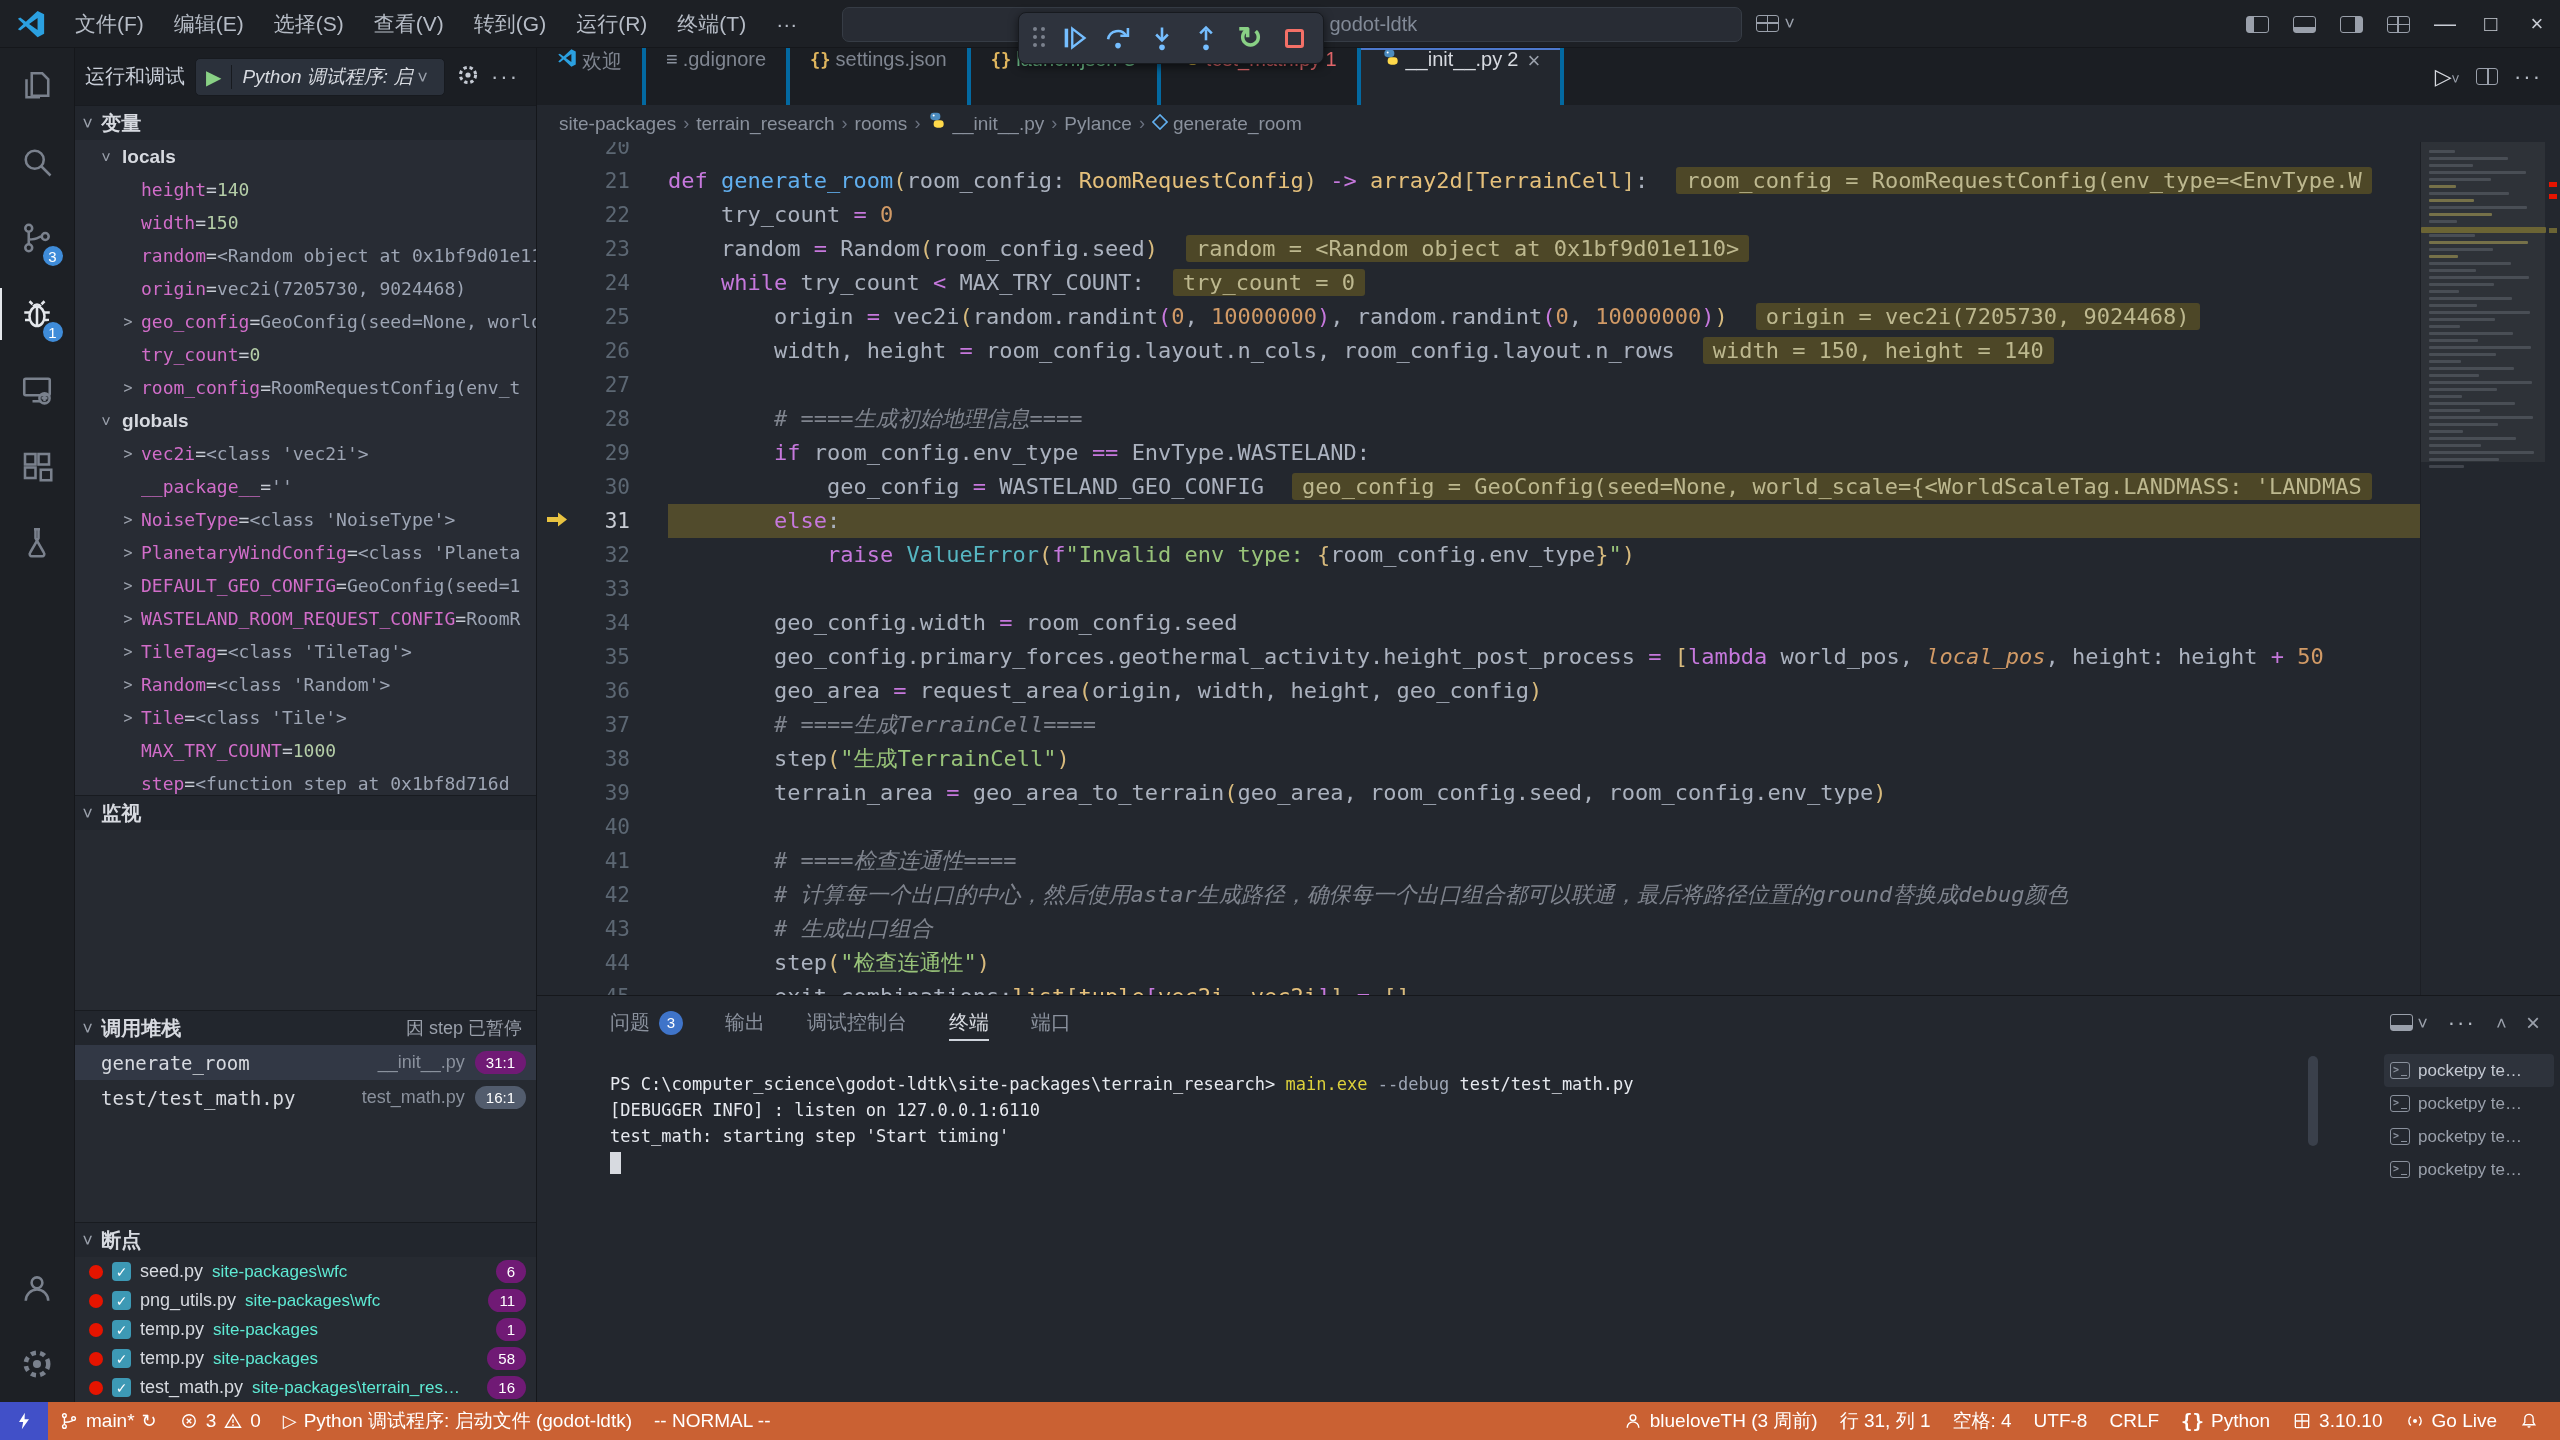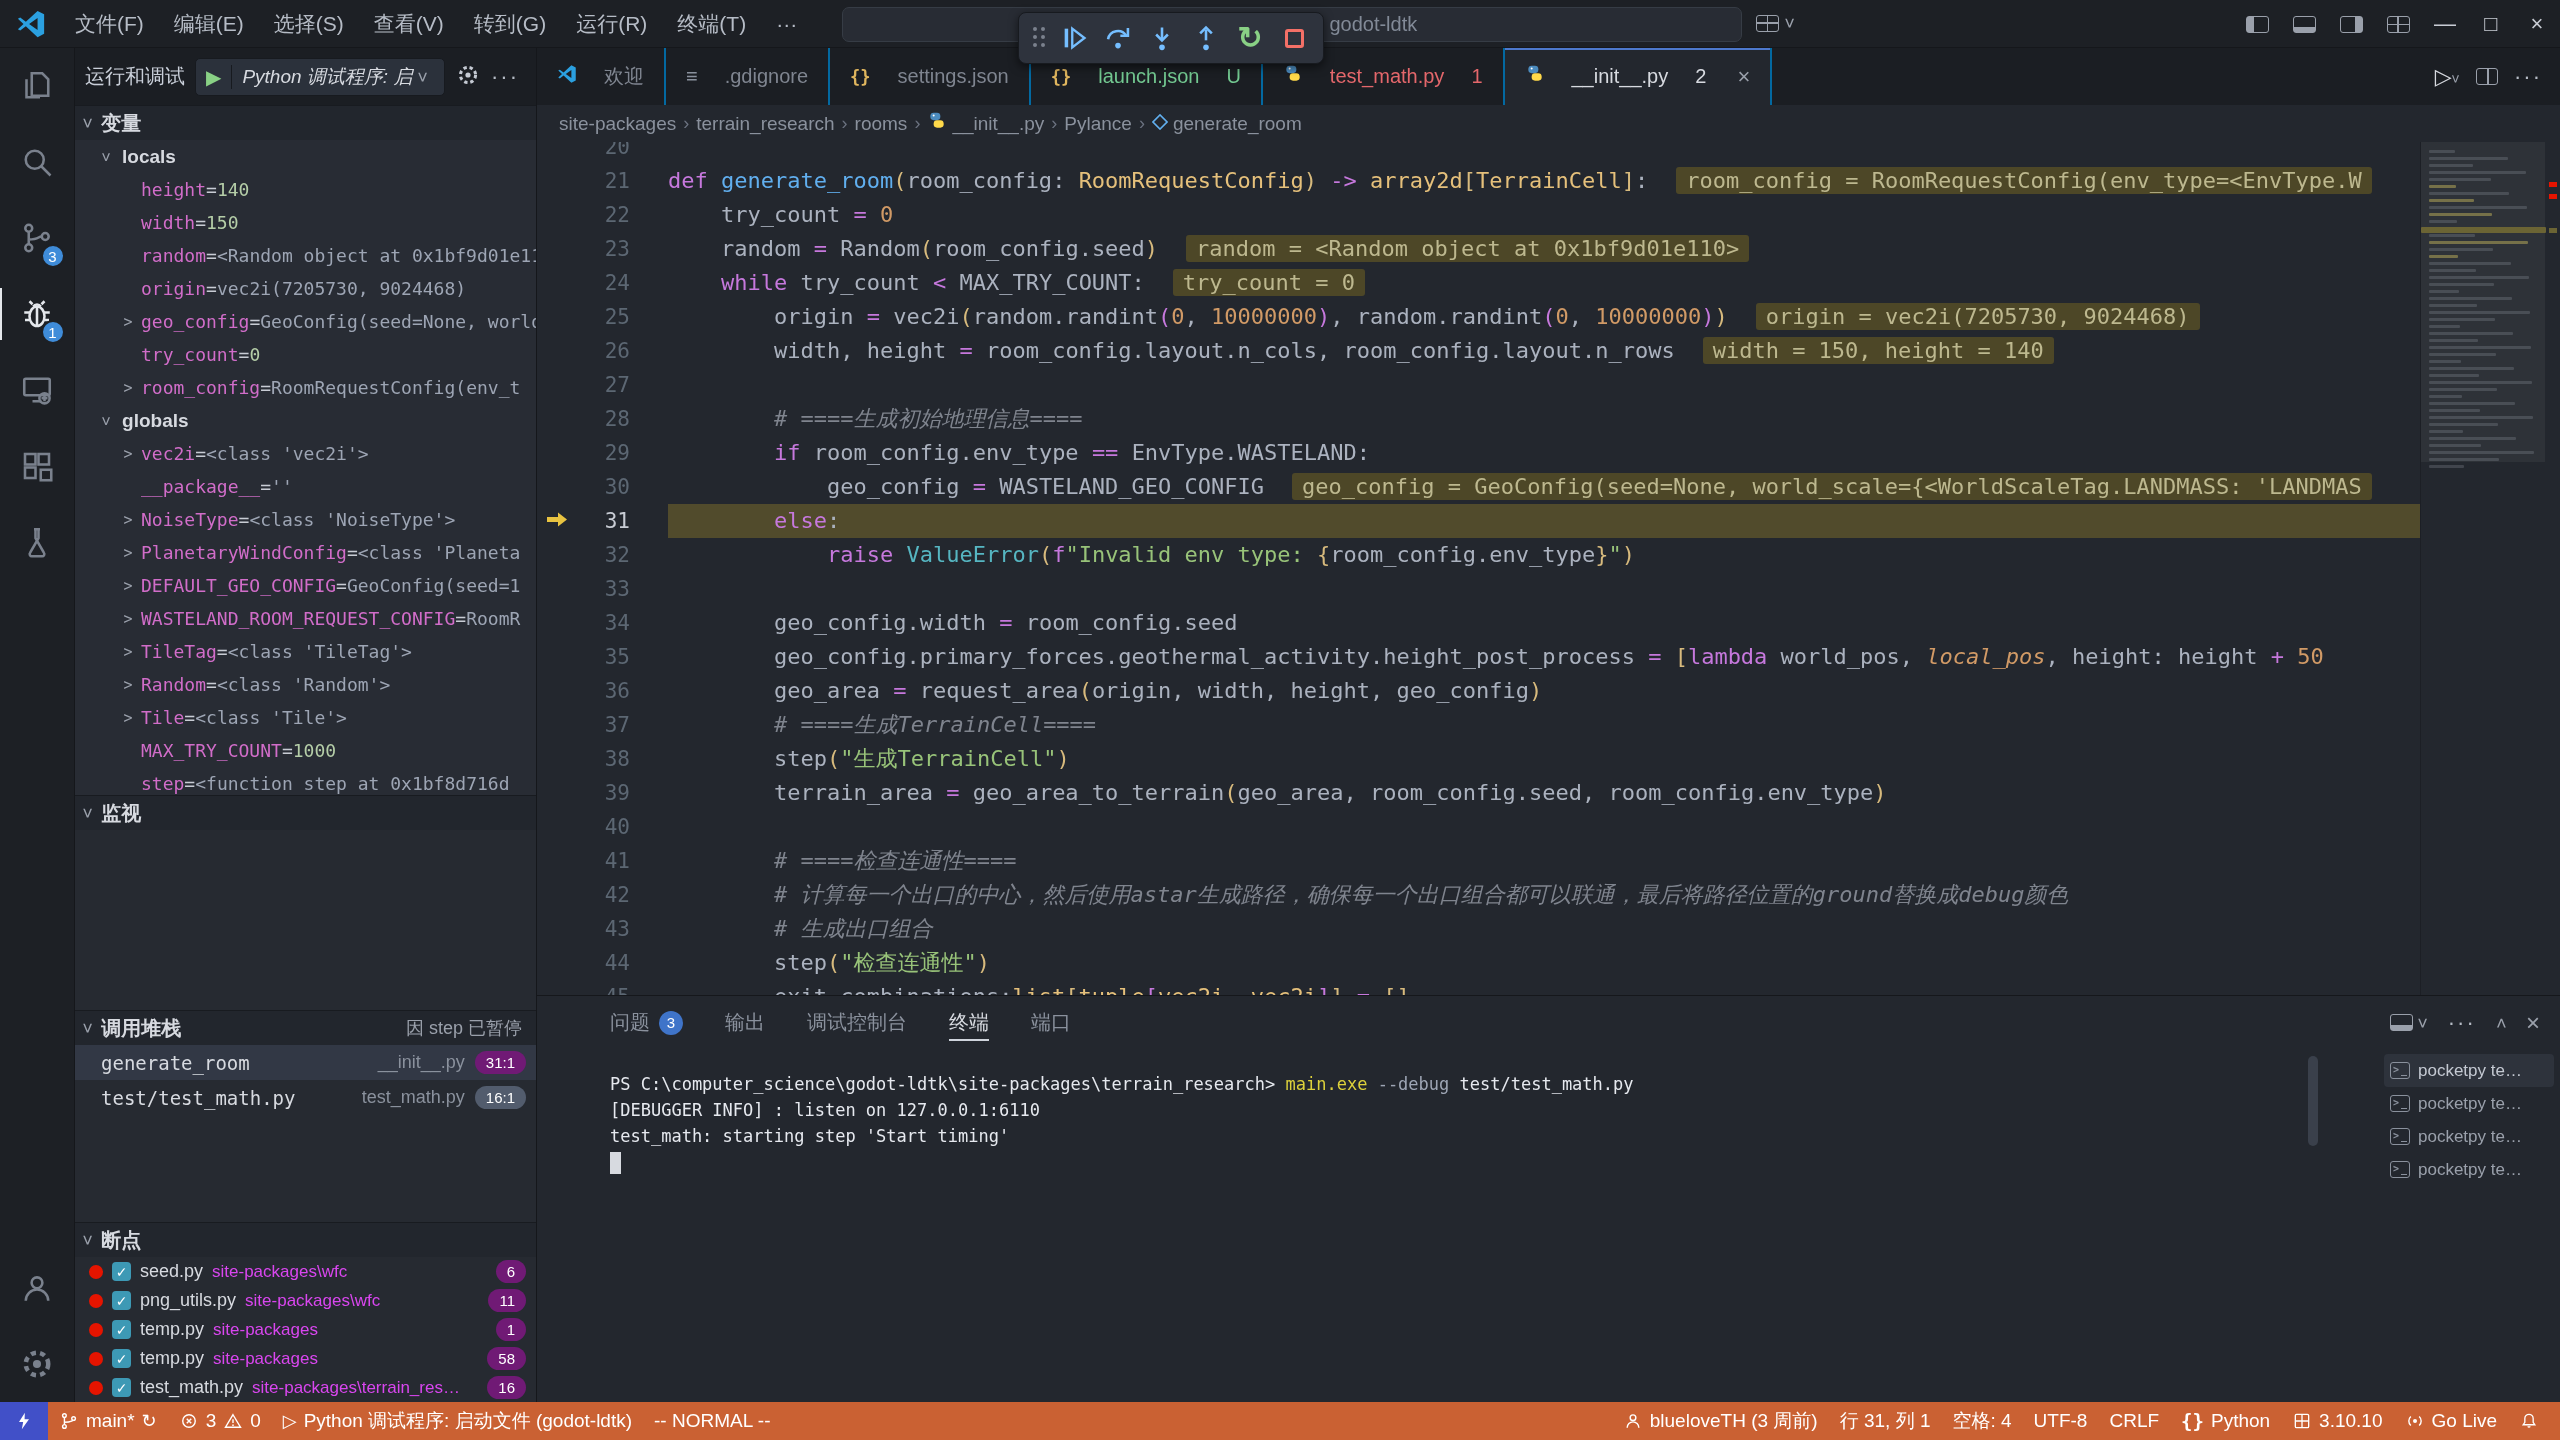--- a/index.html
+++ b/index.html
@@ -91,27 +91,27 @@
   .pill { border-radius:13px; font-size:15px; padding:3px 11px; color:#fff; flex:none; }
   .pill-blue { background:#701a75; }
   .pill-grey { background:#525c6d; }
 
   #bp-body { height:146px; background:#262a31; overflow:hidden; }
   .bp-row { height:29px; display:flex; align-items:center; padding:0 10px 0 14px; gap:9px; }
   .bp-dot { width:14px; height:14px; border-radius:50%; background:#e51400; flex:none; }
   .bp-check { width:19px; height:19px; border-radius:4px; background:#3d99b5; color:#fff; font-size:14px;
     display:flex; align-items:center; justify-content:center; flex:none; }
   .bp-file { color:#d7dae0; font-size:18px; white-space:nowrap; }
-  .bp-path { color:#d946ef; font-size:17px; white-space:nowrap; overflow:hidden; flex:1; }
+  .bp-path { color:#5eead4; font-size:17px; white-space:nowrap; overflow:hidden; flex:1; }
   .bp-row .pill { margin-left:auto; }
 
   
   #editor { position:absolute; left:537px; top:48px; right:0; bottom:38px; background:#23272e; }
   #tabstrip { position:absolute; left:0; top:0; right:0; height:57px; background:#1b1e23; display:flex; }
-  .tab { height:57px; display:flex; align-items:center; padding:0 20px; gap:27px; border-right:2px solid #0369a1;
+  .tab { height:57px; display:flex; padding:0 20px; gap:5px; border-right:4px solid #0369a1;
     background:#1b1e23; color:#7f8590; font-size:20px; position:relative; flex:none; }
   .tab.active { background:#23272e; color:#d7dae0; }
   .tab.active::before { content:''; position:absolute; left:0; right:0; top:0; height:2px; background:#4d78cc; }
   .tab .ico-braces { color:#e0b65e; font-weight:bold; font-size:17px; font-family:"DejaVu Sans Mono",monospace; }
   .tab .ico-lines { color:#8a919d; font-size:20px; }
   .tab-label.c-green, .tab-suffix.c-green { color:#73c991; }
   .tab-label.c-red, .tab-suffix.c-red { color:#e4676b; }
   .tab-close { color:#9aa0ab; font-size:22px; margin-left:4px; }
   #editor-actions { margin-left:auto; display:flex; align-items:center; gap:16px; padding-right:18px; color:#c8ccd4; }
   #editor-actions .run-glyph { font-size:22px; color:#d7dae0; }

